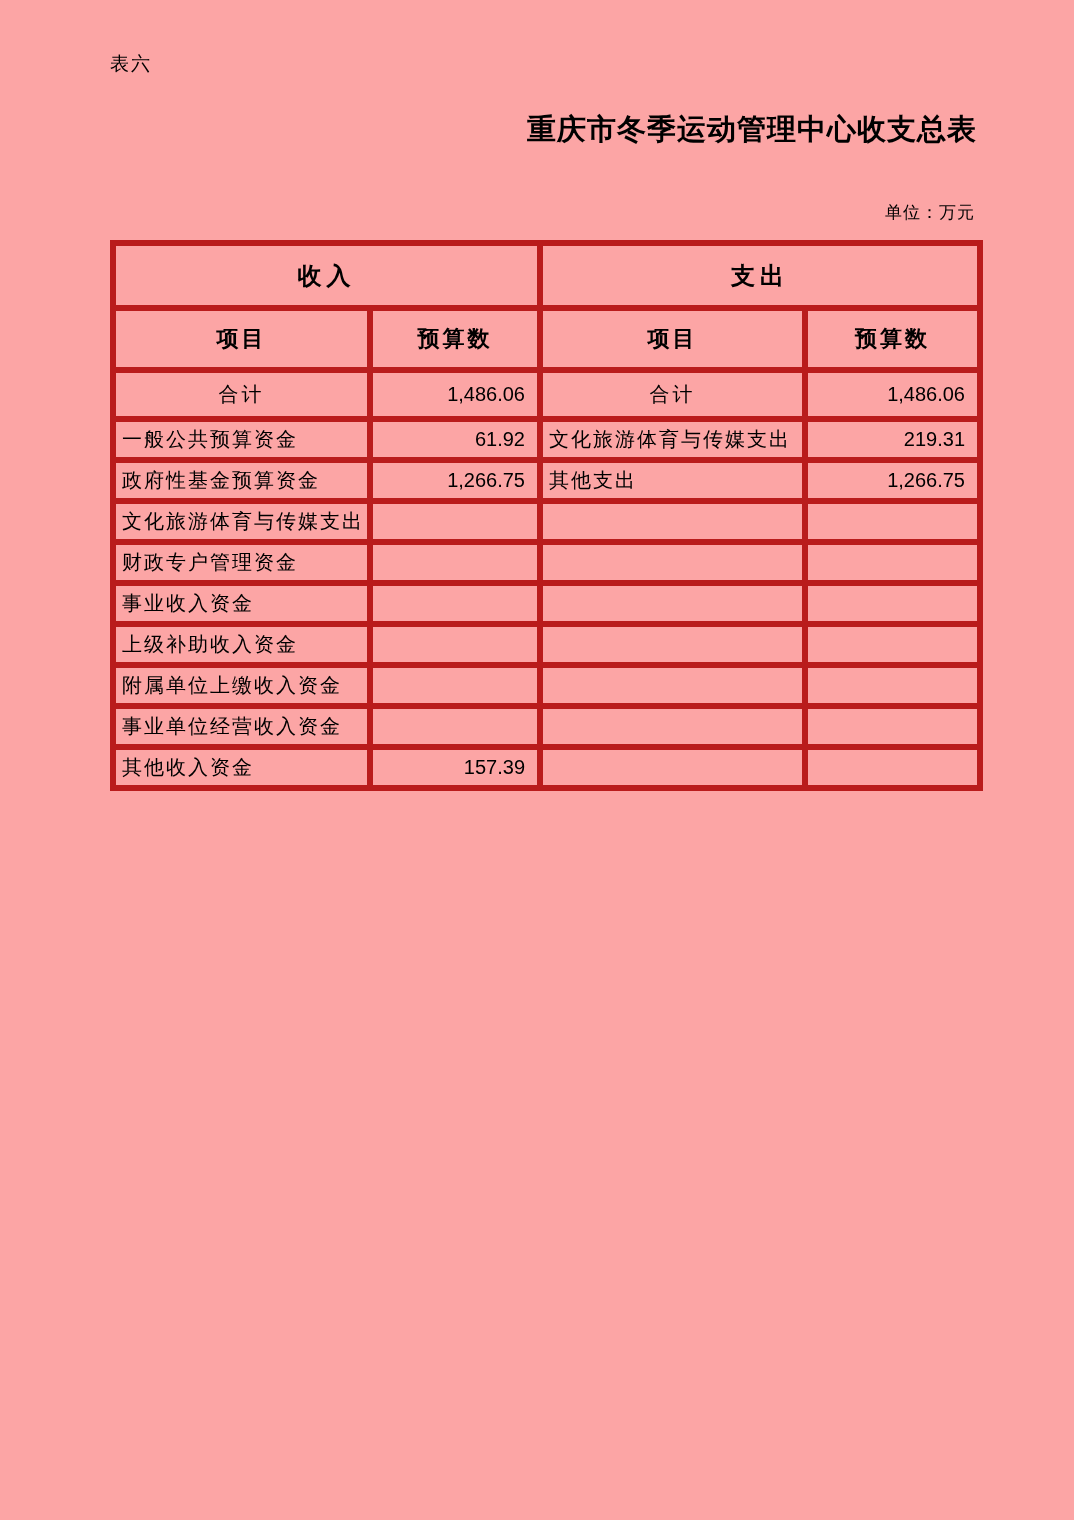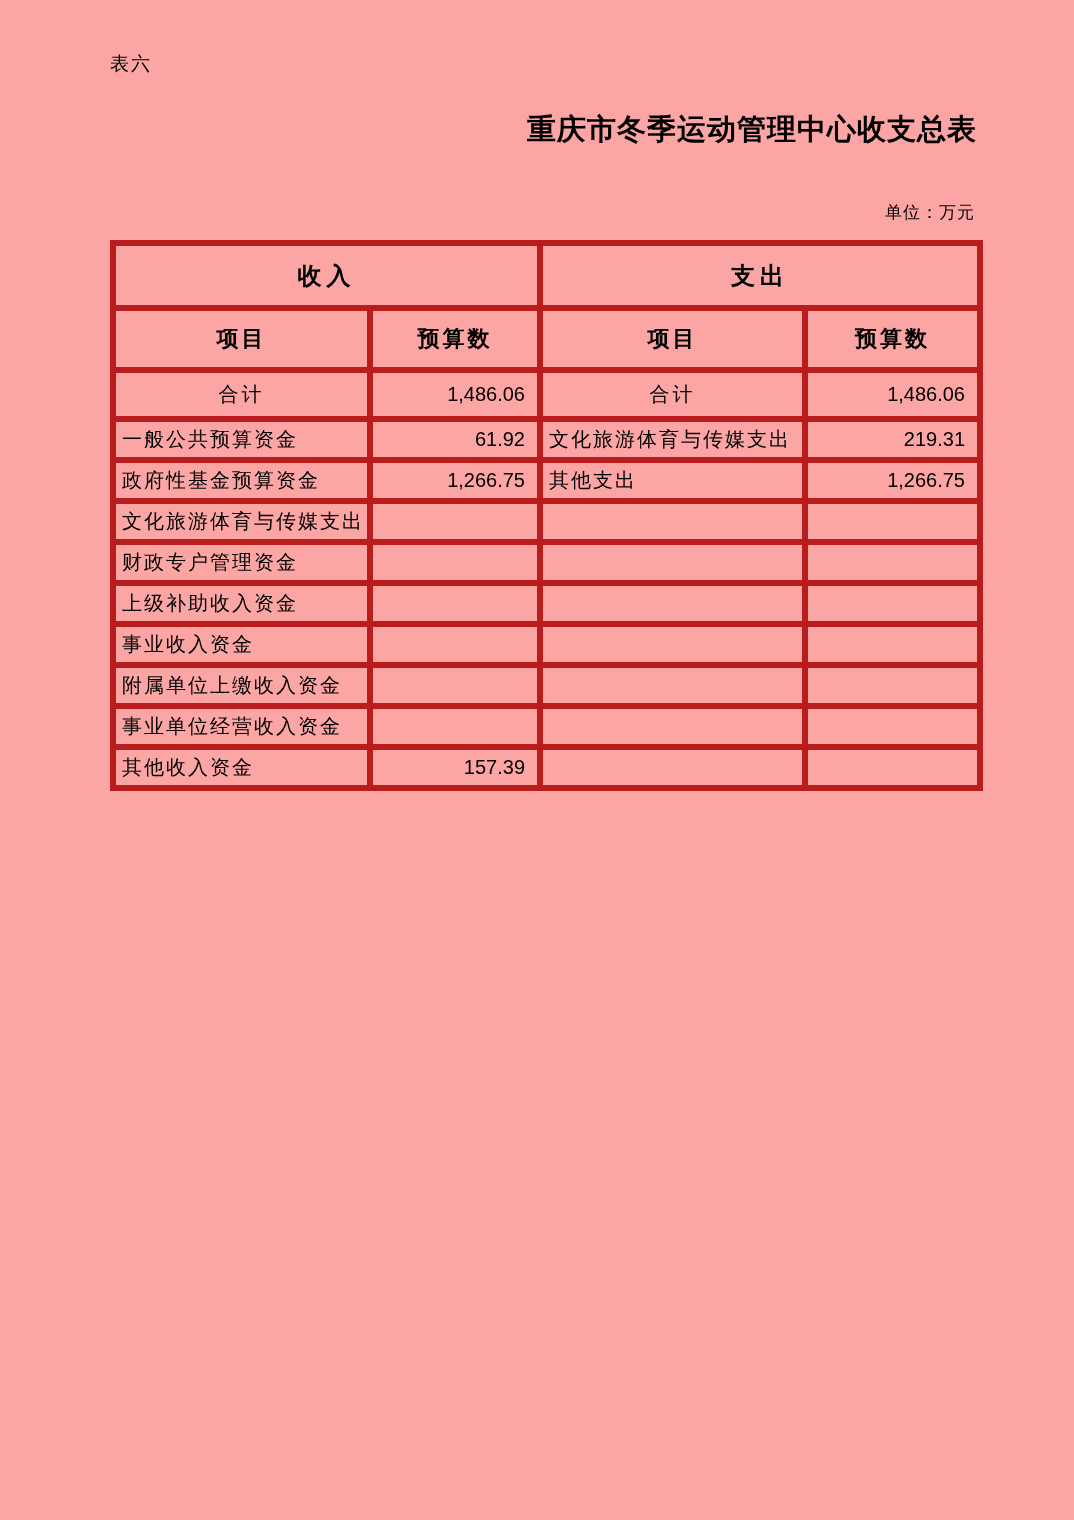--- a/index.html
+++ b/index.html
@@ -160,27 +160,27 @@
         <td class="item"></td>
         <td class="num"></td>
       </tr>
       <tr class="data-row">
         <td class="item">财政专户管理资金</td>
         <td class="num"></td>
         <td class="item"></td>
         <td class="num"></td>
       </tr>
       <tr class="data-row">
+        <td class="item">事业收入资金</td>
+        <td class="num"></td>
+        <td class="item"></td>
+        <td class="num"></td>
+      </tr>
+      <tr class="data-row">
         <td class="item">上级补助收入资金</td>
-        <td class="num"></td>
-        <td class="item"></td>
-        <td class="num"></td>
-      </tr>
-      <tr class="data-row">
-        <td class="item">事业收入资金</td>
         <td class="num"></td>
         <td class="item"></td>
         <td class="num"></td>
       </tr>
       <tr class="data-row">
         <td class="item">附属单位上缴收入资金</td>
         <td class="num"></td>
         <td class="item"></td>
         <td class="num"></td>
       </tr>

